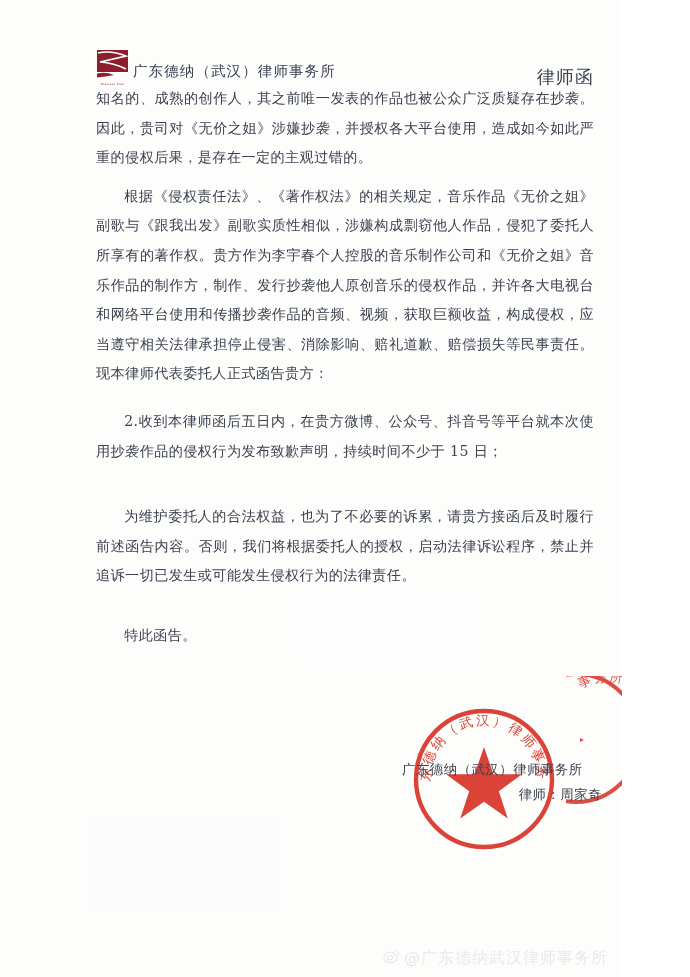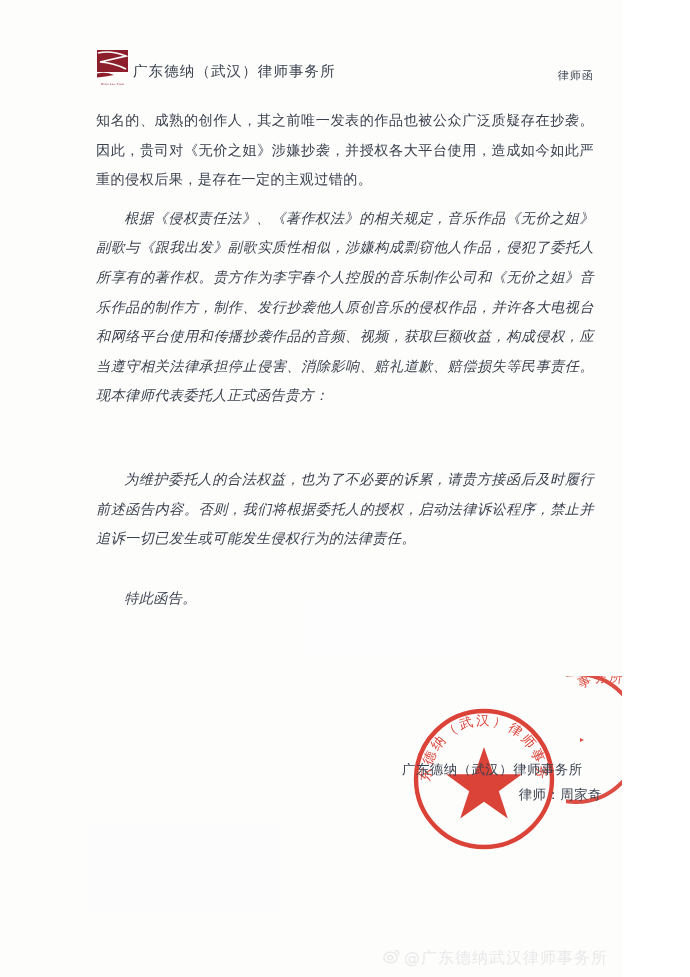--- a/index.html
+++ b/index.html
@@ -73,46 +73,46 @@
     color: #3c4350;
     letter-spacing: 1.1px;
     margin-left: 5px;
     margin-bottom: 1px;
     white-space: nowrap;
     font-family: "DejaVu Serif", "Liberation Serif", serif;
   }
   .doc-kind {
     position: absolute;
     right: 0;
-    bottom: 7px;
-    font-size: 11px;
+    bottom: 1px;
+    font-size: 18px;
     color: #3c4350;
     letter-spacing: 1.1px;
     white-space: nowrap;
   }
 
   
   .letter-body {
     position: absolute;
     left: 96px;
-    top: 106px;
+    top: 84px;
     width: 498px;
     color: #3b414e;
     font-size: 14.1px;
     line-height: 29.6px;
     text-align: justify;
     text-justify: inter-ideograph;
     letter-spacing: .45px;
   }
   .para {
     margin: 0;
     text-align: justify;
     text-justify: inter-ideograph;
   }
-  .para.indent { text-indent: 2em; font-style: italic; }
+  .para.indent { text-indent: 2em; }
   .gap-sm { height: 9px; }
   .gap-md { height: 30px; }
   .gap-lg { height: 36px; }
 
   
   .signature-block {
     position: absolute;
     left: 402px;
     top: 757px;
     width: 200px;
@@ -197,20 +197,21 @@
 
     <div class="gap-sm"></div>
 
     <p class="para indent">根据《侵权责任法》、《著作权法》的相关规定，音乐作品《无价之姐》副歌与《跟我出发》副歌实质性相似，涉嫌构成剽窃他人作品，侵犯了委托人所享有的著作权。贵方作为李宇春个人控股的音乐制作公司和《无价之姐》音乐作品的制作方，制作、发行抄袭他人原创音乐的侵权作品，并许各大电视台和网络平台使用和传播抄袭作品的音频、视频，获取巨额收益，构成侵权，应当遵守相关法律承担停止侵害、消除影响、赔礼道歉、赔偿损失等民事责任。现本律师代表委托人正式函告贵方：</p>
 
     <div class="gap-sm"></div>
 
 
     <div class="gap-sm"></div>
 
+    <p class="para indent">2.收到本律师函后五日内，在贵方微博、公众号、抖音号等平台就本次使用抄袭作品的侵权行为发布致歉声明，持续时间不少于 15 日；</p>
 
 
     <div class="gap-lg"></div>
 
     <p class="para indent">为维护委托人的合法权益，也为了不必要的诉累，请贵方接函后及时履行前述函告内容。否则，我们将根据委托人的授权，启动法律诉讼程序，禁止并追诉一切已发生或可能发生侵权行为的法律责任。</p>
 
     <div class="gap-md"></div>
 
     <p class="para indent">特此函告。</p>
   </div>

